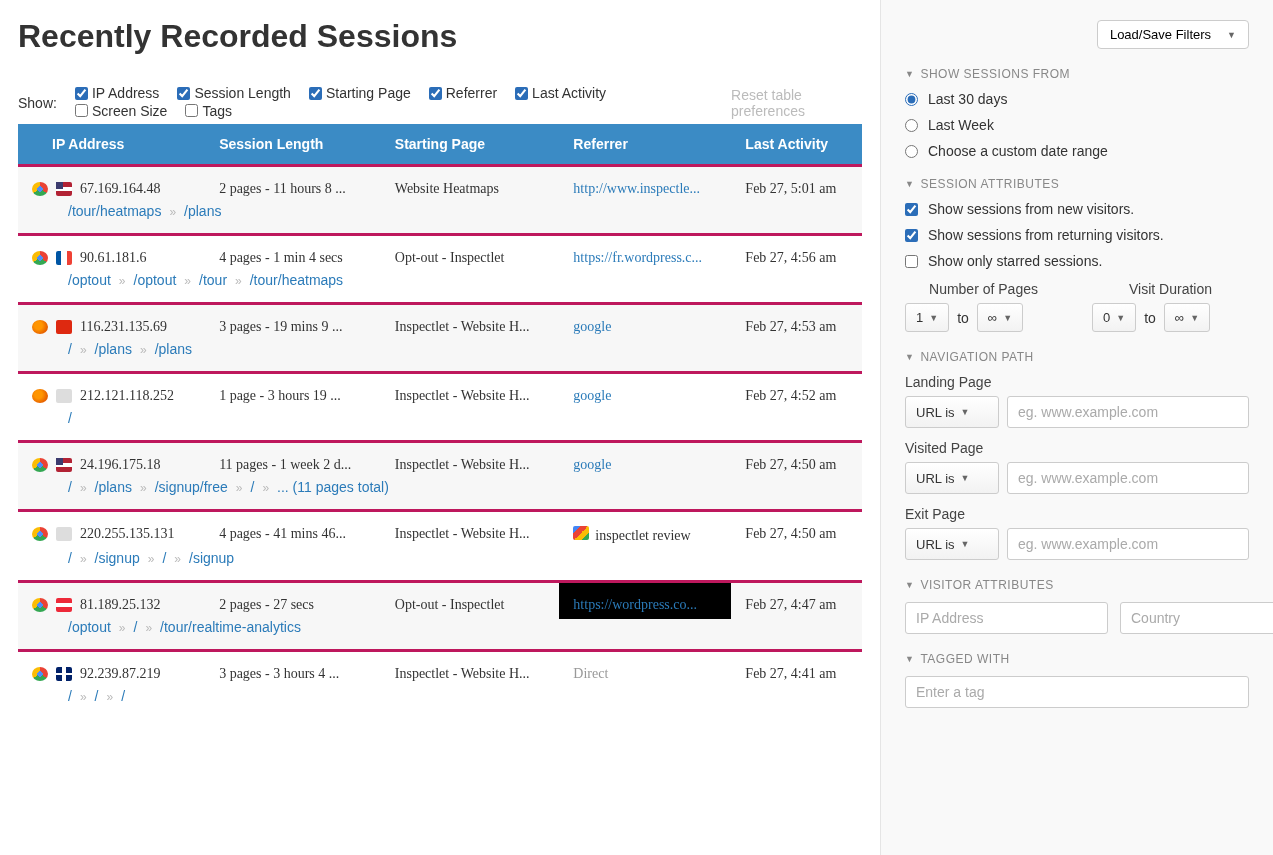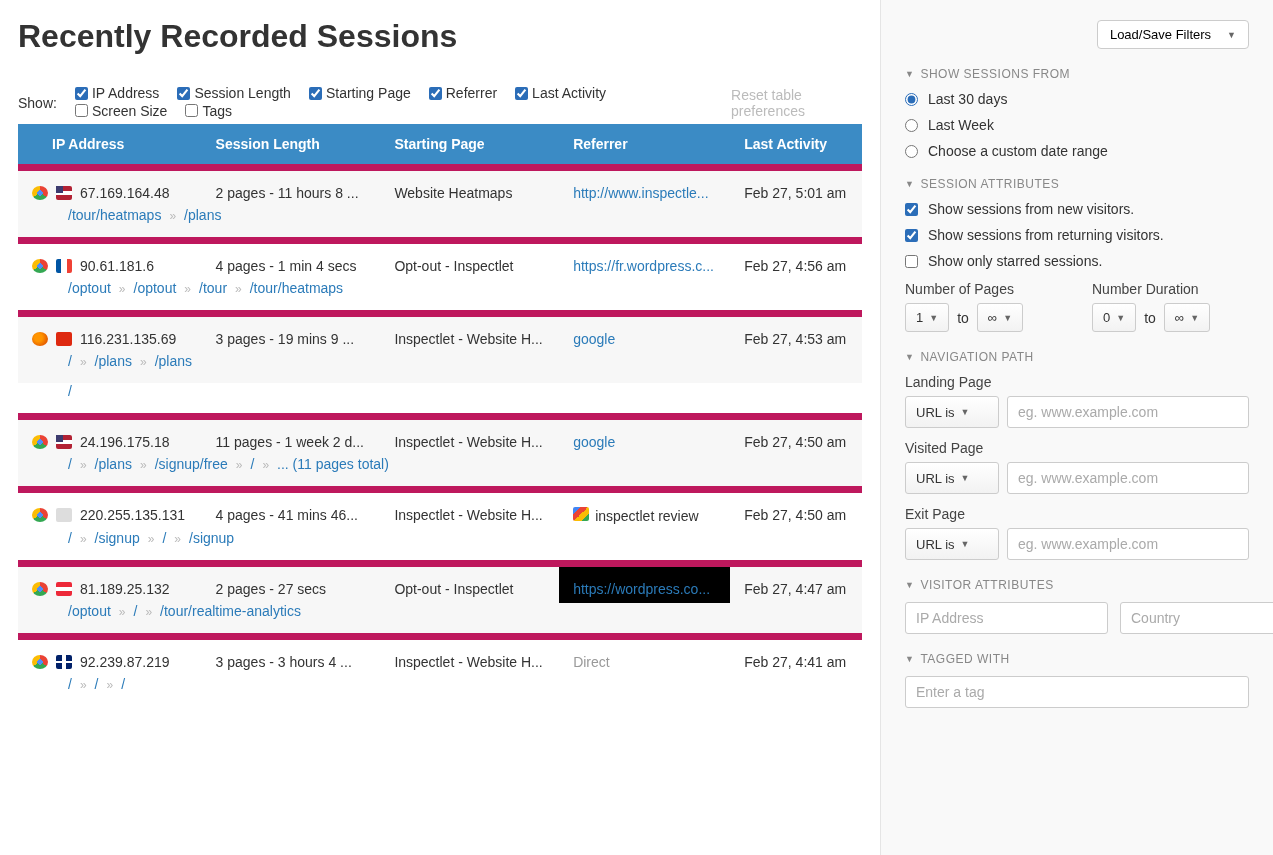--- a/index.html
+++ b/index.html
@@ -11,21 +11,21 @@
 h1 { font-size: 32px; font-weight: 700; color: #333; margin-bottom: 30px; }
 
 .show-row { display: flex; align-items: center; gap: 18px; margin-bottom: 4px; font-size: 14px; }
 .show-row label { display: inline-flex; align-items: center; gap: 4px; cursor: pointer; }
 .show-row input[type=checkbox] { accent-color: #2b6db8; }
 .reset-link { margin-left: auto; color: #bbb; font-size: 14px; cursor: pointer; }
 
 table { width: 100%; border-collapse: collapse; }
 thead th { background: #3b8bc5; color: #fff; font-weight: 600; text-align: left; padding: 12px 14px; font-size: 14px; }
 thead th:first-child { padding-left: 34px; }
-tbody tr.session-row td { padding: 14px 14px 6px 14px; border-top: 7px solid #be185d; vertical-align: top; }
+tbody tr.session-row td { padding: 14px 14px 6px 14px; border-top: 3px solid #be185d; vertical-align: top; font-family: Liberation Serif, serif; }
 tbody tr.session-row:nth-of-type(4n+1) td { background: #f7f7f7; }
 tbody tr.path-row td { padding: 0 14px 14px 50px; font-size: 14px; }
 tbody tr.path-row:nth-of-type(4n+2) td { background: #f7f7f7; }
 .ip-cell { display: flex; align-items: center; gap: 8px; }
 .browser-icon, .flag-icon, .ref-icon { width: 16px; height: 14px; display: inline-block; border-radius: 2px; flex-shrink: 0; }
 .chrome { background: radial-gradient(circle at 50% 50%, #4e8ef7 25%, transparent 26%), conic-gradient(#ea4335 0 120deg, #34a853 120deg 240deg, #fbbc05 240deg 360deg); border-radius: 50%; }
 .firefox { background: radial-gradient(circle at 40% 40%, #ff9500 30%, #e66000 70%); border-radius: 50%; }
 .flag-us { background: linear-gradient(#b22234 33%, #fff 33% 66%, #b22234 66%); position: relative; }
 .flag-us::before { content:""; position:absolute; left:0; top:0; width:7px; height:7px; background:#3c3b6e; }
 .flag-fr { background: linear-gradient(to right, #0055a4 33%, #fff 33% 66%, #ef4135 66%); }
@@ -39,21 +39,21 @@
 .muted { color: #999; }
 .path-seg { color: #2b7bb9; }
 .chev { color: #bbb; margin: 0 8px; font-size: 12px; }
 
 .sidebar-top { text-align: right; margin-bottom: 18px; }
 .filters-btn { background: #fff; border: 1px solid #ccc; border-radius: 4px; padding: 6px 12px; font-size: 13px; cursor: pointer; display: inline-flex; align-items: center; gap: 16px; }
 .section-head { font-size: 12px; color: #888; letter-spacing: 0.5px; margin: 18px 0 10px; display: flex; align-items: center; gap: 6px; text-transform: uppercase; }
 .tri { font-size: 9px; color: #888; }
 .radio-row, .check-row { display: flex; align-items: center; gap: 10px; margin: 10px 0; font-size: 14px; color: #333; }
 .radio-row input, .check-row input { accent-color: #2b6db8; }
-.inline-controls { display: flex; gap: 30px; margin-top: 12px; }
+.inline-controls { display: flex; gap: 30px; margin-top: 12px; text-align: center; }
 .field-col { flex: 1; }
 .field-label { font-size: 14px; color: #444; margin-bottom: 6px; }
 .range-row { display: flex; align-items: center; gap: 8px; }
 .mini-select { border: 1px solid #ccc; background: linear-gradient(#fff, #f2f2f2); border-radius: 3px; padding: 6px 10px; font-size: 13px; cursor: pointer; display: inline-flex; align-items: center; gap: 6px; }
 .caret { font-size: 9px; color: #666; }
 .url-row { display: flex; gap: 8px; margin-bottom: 12px; }
 .url-select { width: 94px; }
 .text-input { flex: 1; border: 1px solid #ccc; border-radius: 3px; padding: 7px 10px; font-size: 14px; background: #fff; }
 .text-input::placeholder { color: #aaa; }
 .visitor-row { display: flex; gap: 12px; }
@@ -145,20 +145,33 @@
                 <span>116.231.135.69</span>
               </div>
             </td>
             <td style="background: rgb(247, 247, 247);">3 pages - 19 mins 9 ...</td>
             <td style="background: rgb(247, 247, 247);">Inspectlet - Website H...</td>
             <td style="background: rgb(247, 247, 247);"><span class="link">google</span></td>
             <td style="background: rgb(247, 247, 247);">Feb 27, 4:53 am</td>
           </tr>
           <tr class="path-row">
             <td colspan="5" style="background: rgb(247, 247, 247);"><span class="path-seg">/</span><span class="chev">»</span><span class="path-seg">/plans</span><span class="chev">»</span><span class="path-seg">/plans</span></td>
+          </tr>
+          <tr class="session-row">
+            <td style="background: rgb(255, 255, 255);">
+              <div class="ip-cell">
+                <span class="browser-icon firefox"></span>
+                <span class="flag-icon flag-none"></span>
+                <span>212.121.118.252</span>
+              </div>
+            </td>
+            <td style="background: rgb(255, 255, 255);">1 page - 3 hours 19 ...</td>
+            <td style="background: rgb(255, 255, 255);">Inspectlet - Website H...</td>
+            <td style="background: rgb(255, 255, 255);"><span class="link">google</span></td>
+            <td style="background: rgb(255, 255, 255);">Feb 27, 4:52 am</td>
           </tr>
           <tr class="path-row">
             <td colspan="5" style="background: rgb(255, 255, 255);"><span class="path-seg">/</span></td>
           </tr>
           <tr class="session-row">
             <td style="background: rgb(247, 247, 247);">
               <div class="ip-cell">
                 <span class="browser-icon chrome"></span>
                 <span class="flag-icon flag-us"></span>
                 <span>24.196.175.18</span>
@@ -278,21 +291,21 @@
               <span class="caret">▼</span>
             </span>
           <span>to</span>
           <span class="mini-select">
               <span>∞</span>
               <span class="caret">▼</span>
             </span>
         </div>
       </div>
       <div class="field-col">
-        <div class="field-label">Number Duration</div>
+        <div class="field-label">Visit Duration</div>
         <div class="range-row">
           <span class="mini-select">
               <span>0</span>
               <span class="caret">▼</span>
             </span>
           <span>to</span>
           <span class="mini-select">
               <span>∞</span>
               <span class="caret">▼</span>
             </span>

